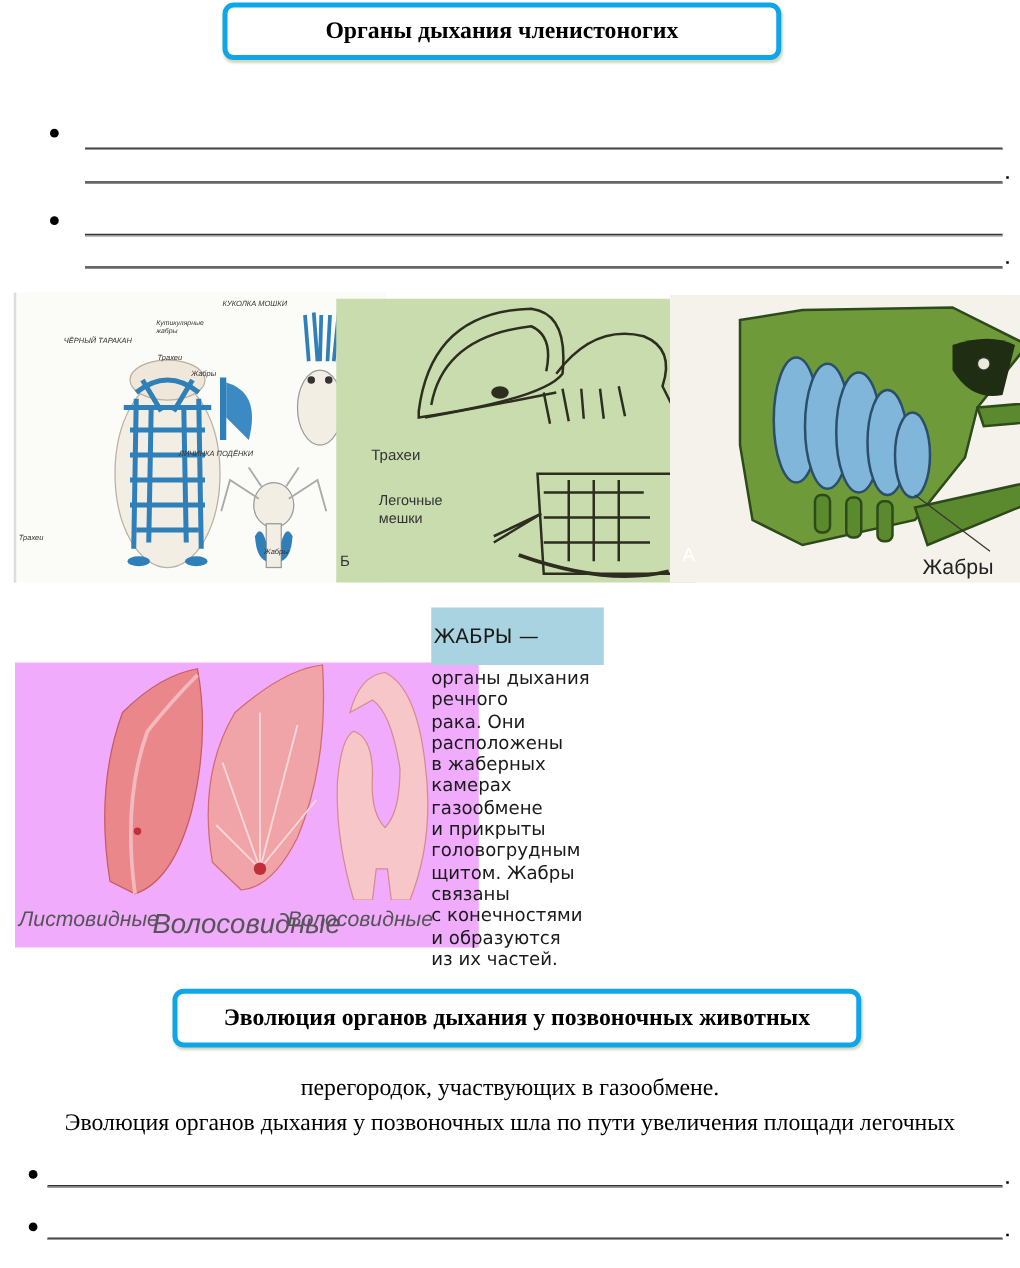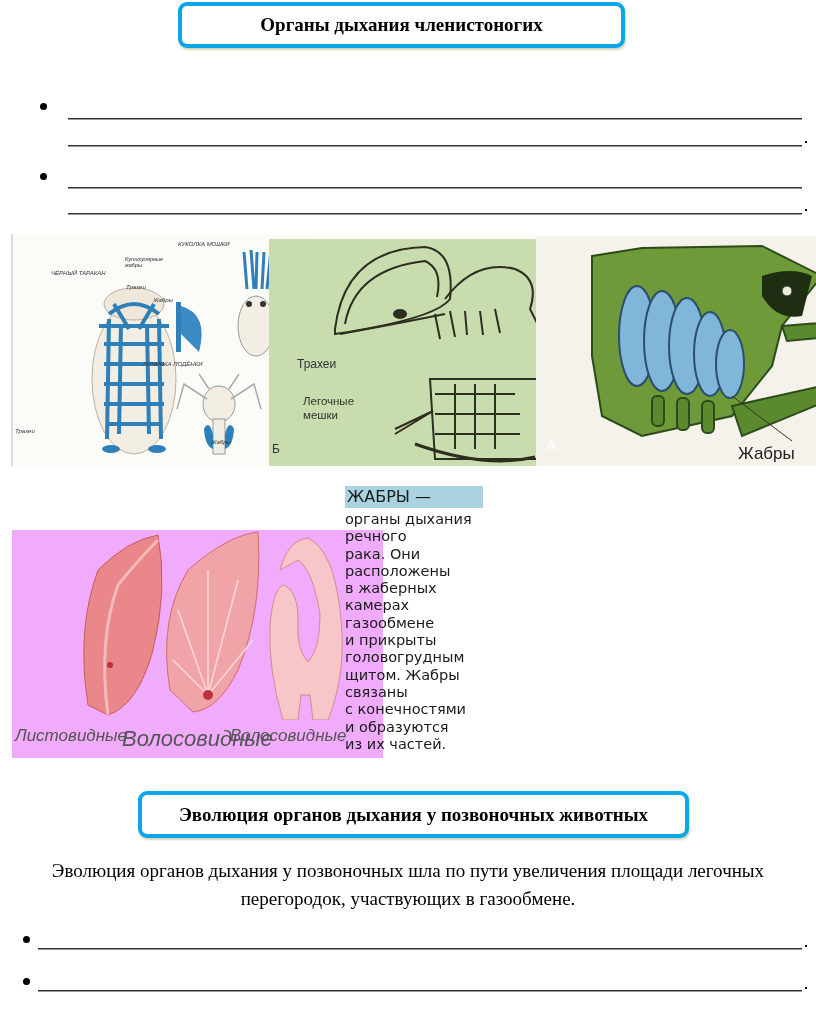--- a/index.html
+++ b/index.html
@@ -11,21 +11,21 @@
                font-weight: bold; font-size: 19px; box-sizing: border-box; }
   .bullet { position: absolute; width: 7px; height: 7px; border-radius: 50%; background: #000; }
   .line { position: absolute; height: 1px; background: #333; border-bottom: 1px solid #999; }
   .dot { position: absolute; width: 2px; height: 2px; background: #000; }
   .img { position: absolute; overflow: hidden; padding-left: 46px; }
   .lbl { position: absolute; font-family: "Liberation Sans", sans-serif; color: #333; }
   .ital { font-style: italic; }
   .para { position: absolute; left: 0; width: 816px; text-align: center; font-size: 19px; line-height: 28px; }
   .gill-text { position: absolute; left: 345px; top: 486px; width: 150px;
                font-family: "DejaVu Sans", sans-serif; font-size: 14.5px; line-height: 17.3px; color: #1a1a1a; }
-  .gill-head { background: #a9d3e0; width: 134px; padding: 0 2px; font-size: 16px; line-height: 22px; margin-bottom: 3px; }
+  .gill-head { background: #a9d3e0; width: 134px; padding: 12px 2px; font-size: 16px; line-height: 22px; margin-bottom: 3px; }
 </style>
 </head>
 <body>
 
 <div class="title-box" style="left:178px; top:2px; width:447px; height:46px;">
   <span>Органы дыхания членистоногих</span>
 </div>
 
 <div>
   <div class="bullet" style="left:40px; top:103px;"></div>
@@ -172,22 +172,22 @@
   <div>с конечностями</div>
   <div>и образуются</div>
   <div>из их частей.</div>
 </div>
 
 <div class="title-box" style="left:138px; top:791px; width:551px; height:47px;">
   <span>Эволюция органов дыхания у позвоночных животных</span>
 </div>
 
 <div class="para" style="top:857px;">
+  <div>перегородок, участвующих в газообмене.</div>
   <div>Эволюция органов дыхания у позвоночных шла по пути увеличения площади легочных</div>
-  <div>перегородок, участвующих в газообмене.</div>
 </div>
 
 <div>
   <div class="bullet" style="left:23px; top:936px;"></div>
   <div class="line" style="left:38px; top:948px; width:764px;"></div>
   <div class="dot" style="left:805px; top:945px;"></div>
 </div>
 <div>
   <div class="bullet" style="left:23px; top:978px;"></div>
   <div class="line" style="left:38px; top:990px; width:764px;"></div>

